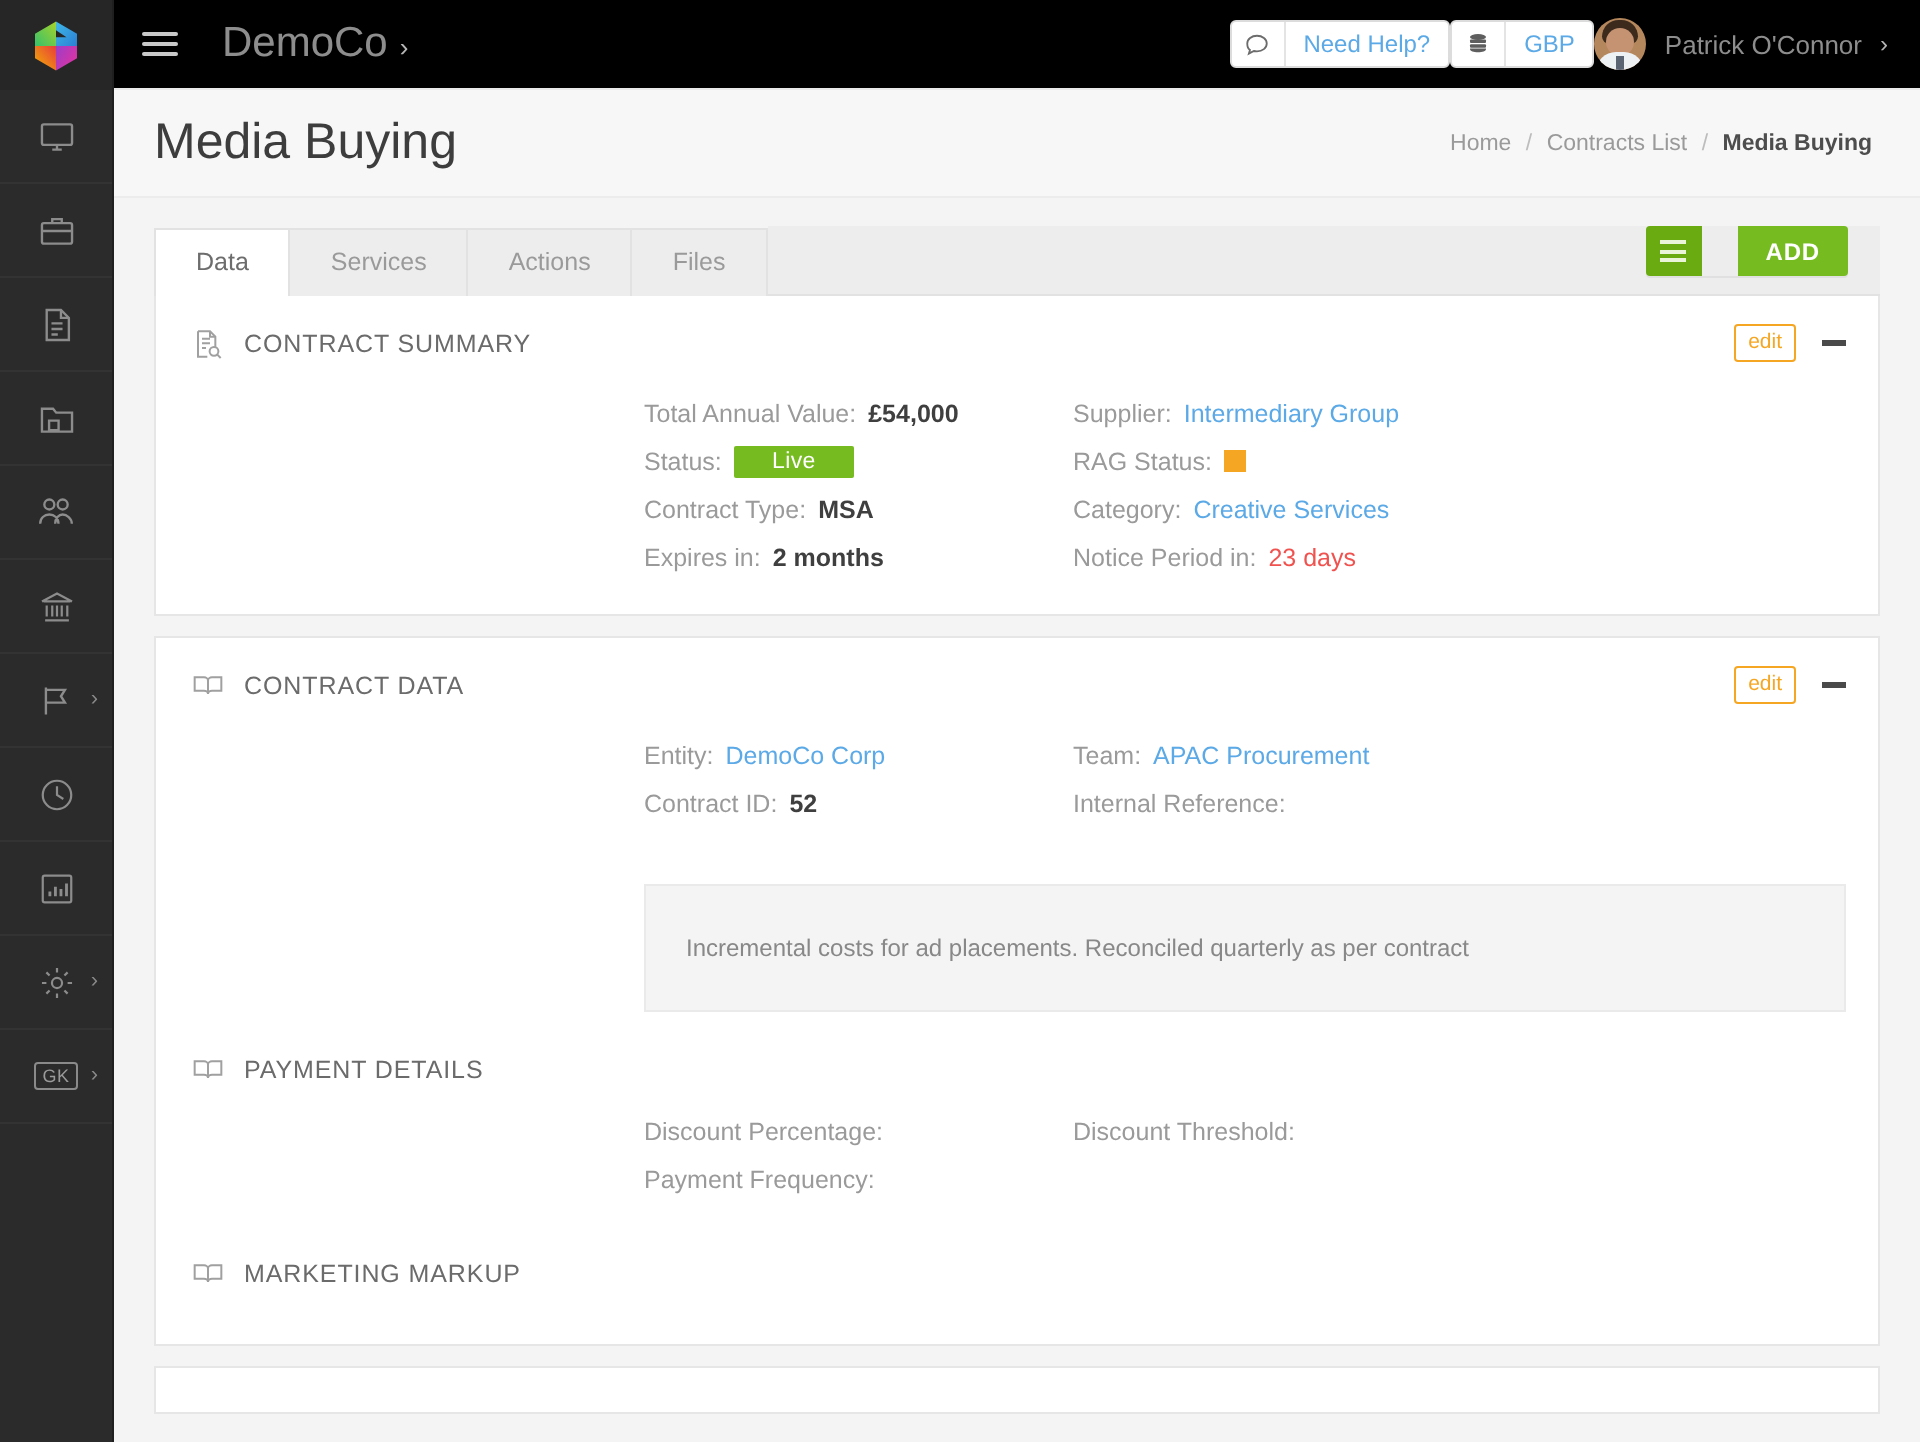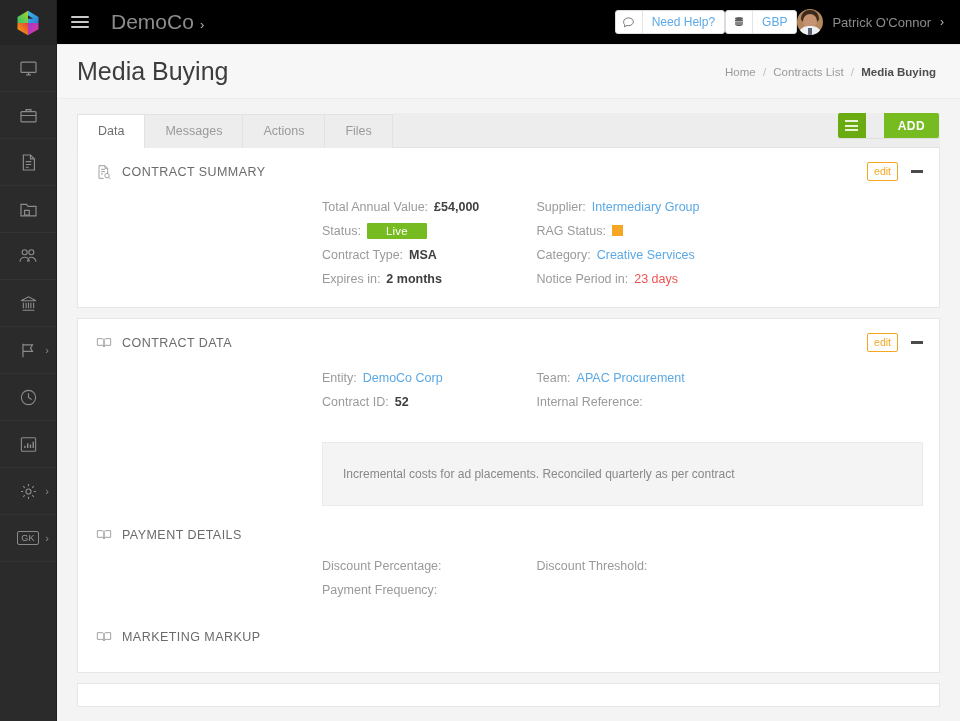--- a/index.html
+++ b/index.html
@@ -100,21 +100,21 @@
   .tabs { display: flex; }
   .tab {
     padding: 9px 20px 10px; font-size: 12.5px; color: #9a9a9a;
     background: #ededed; border: 1px solid #e2e2e2; border-bottom: none;
     border-left: none; cursor: pointer; min-width: 64px; text-align: center;
   }
   .tab:first-child { border-left: 1px solid #e2e2e2; }
   .tab.active { background: #fff; color: #6d6d6d; border-color: #e2e2e2; }
   .tabs-filler { flex: 1; background: #ededed; border-bottom: 1px solid #e2e2e2; height: 35px; }
   .add-btn {
-    position: absolute; right: 1px; top: 0;
+    position: absolute; right: 16px; top: 0;
     display: flex; align-items: stretch; height: 25px;
     border-radius: 2px; overflow: hidden; cursor: pointer;
     box-shadow: 0 1px 0 rgba(0,0,0,.05);
     gap: 18px;
   }
   .add-btn .bars {
     background: #69ab10; width: 28px; display: flex; flex-direction: column;
     align-items: center; justify-content: center; gap: 2.5px;
   }
   .add-btn .bars i { width: 13px; height: 2px; background: #eaf4d9; display: block; }
@@ -325,21 +325,21 @@
         <span class="sep">/</span>
         <span class="cur">Media Buying</span>
       </div>
     </div>
 
     <div class="content">
 
       <div class="tabs-row">
         <div class="tabs">
           <div class="tab active">Data</div>
-          <div class="tab">Messages</div>
+          <div class="tab">Services</div>
           <div class="tab">Actions</div>
           <div class="tab">Files</div>
         </div>
         <div class="tabs-filler"></div>
         <div class="add-btn">
           <span class="bars">
               <i></i>
               <i></i>
               <i></i>
             </span>

